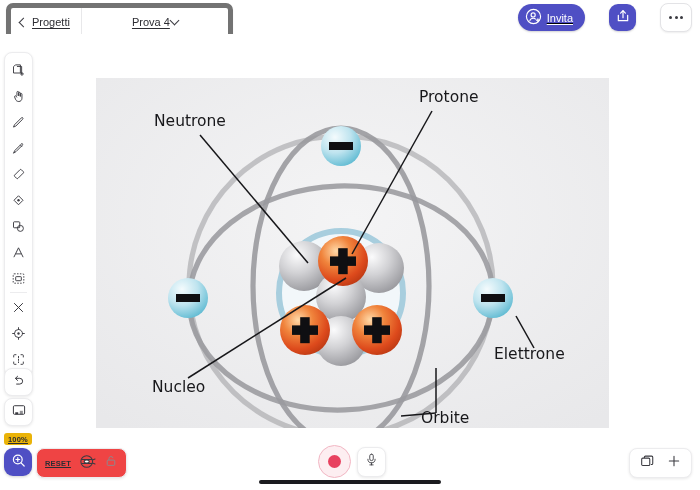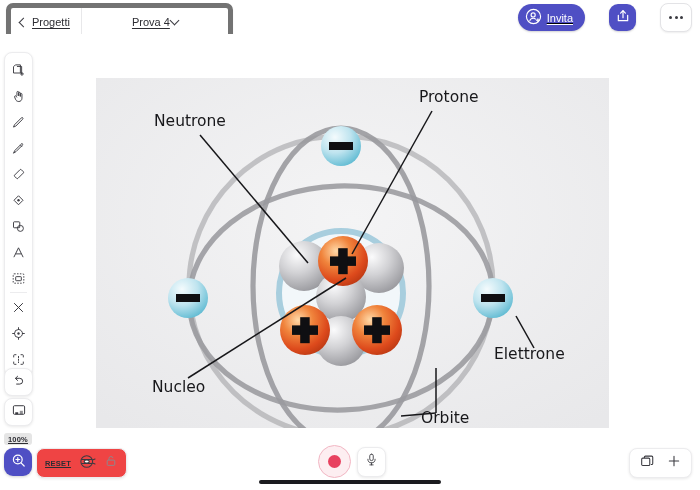--- a/index.html
+++ b/index.html
@@ -66,21 +66,21 @@
     background:#fff;border:1px solid #ececee;border-radius:8px;
     box-shadow:0 1px 3px rgba(0,0,0,.09);
     display:flex;align-items:center;justify-content:center;
   }
   #undo-btn{top:368px;}
   #frame-btn{top:398px;}
 
   
   #zoom-badge{
     position:absolute;left:4px;top:433px;
-    background:#e5e5e5;color:#2d2d33;font-size:7.5px;font-weight:bold;
+    background:#eab308;color:#2d2d33;font-size:7.5px;font-weight:bold;
     padding:1.5px 4px;border-radius:3px;text-decoration:underline;
     letter-spacing:.2px;
   }
   #zoom-btn{
     position:absolute;left:4px;top:448px;width:28px;height:28px;
     background:#4f4fc4;border-radius:9px;
     display:flex;align-items:center;justify-content:center;
     box-shadow:0 1px 3px rgba(0,0,0,.18);
   }
   #bl-group{

